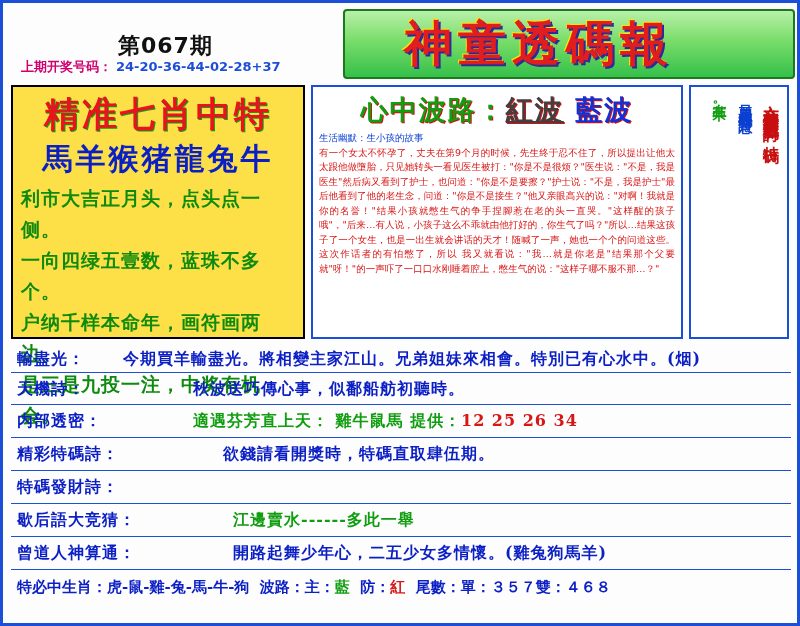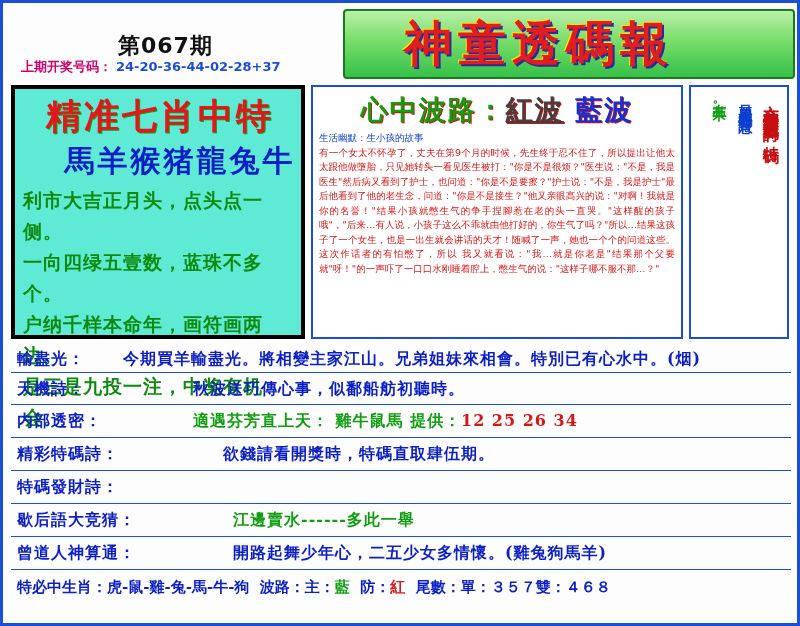--- a/index.html
+++ b/index.html
@@ -44,35 +44,34 @@
     letter-spacing:6px;
     text-shadow:2px 2px 0 #2b2b9a, -1px -1px 0 #ffe600;
     line-height:60px;
   }
 
   
   .band { position:absolute; left:8px; top:82px; width:780px; height:258px; }
 
   .box-left {
     position:absolute; left:0; top:0; width:294px; height:254px;
-    border:4px solid #000000; box-sizing:border-box; background:#5eead4;
+    border:2px solid #000000; box-sizing:border-box; background:#fde047;
   }
   .lead-title {
     position:absolute; left:0; top:4px; width:290px; text-align:center;
     font-family:"DejaVu Serif", serif;
     font-size:35px; font-weight:bold; color:#e8131d;
     letter-spacing:3px;
     text-shadow:1px 1px 0 #15a015;
   }
   .zodiacs {
     position:absolute; left:0; top:52px; width:290px; text-align:center;
     font-family:"DejaVu Serif", serif;
     font-size:30px; font-weight:bold; color:#0b1fc4;
     letter-spacing:3px;
-    padding-left:20px;
   }
   .verse {
     position:absolute; left:8px; top:96px; width:276px;
     font-family:"DejaVu Serif", serif;
     font-size:19px; color:#0e8b0e; font-weight:bold;
     line-height:31px;
     letter-spacing:1px;
   }
 
   .box-mid {

